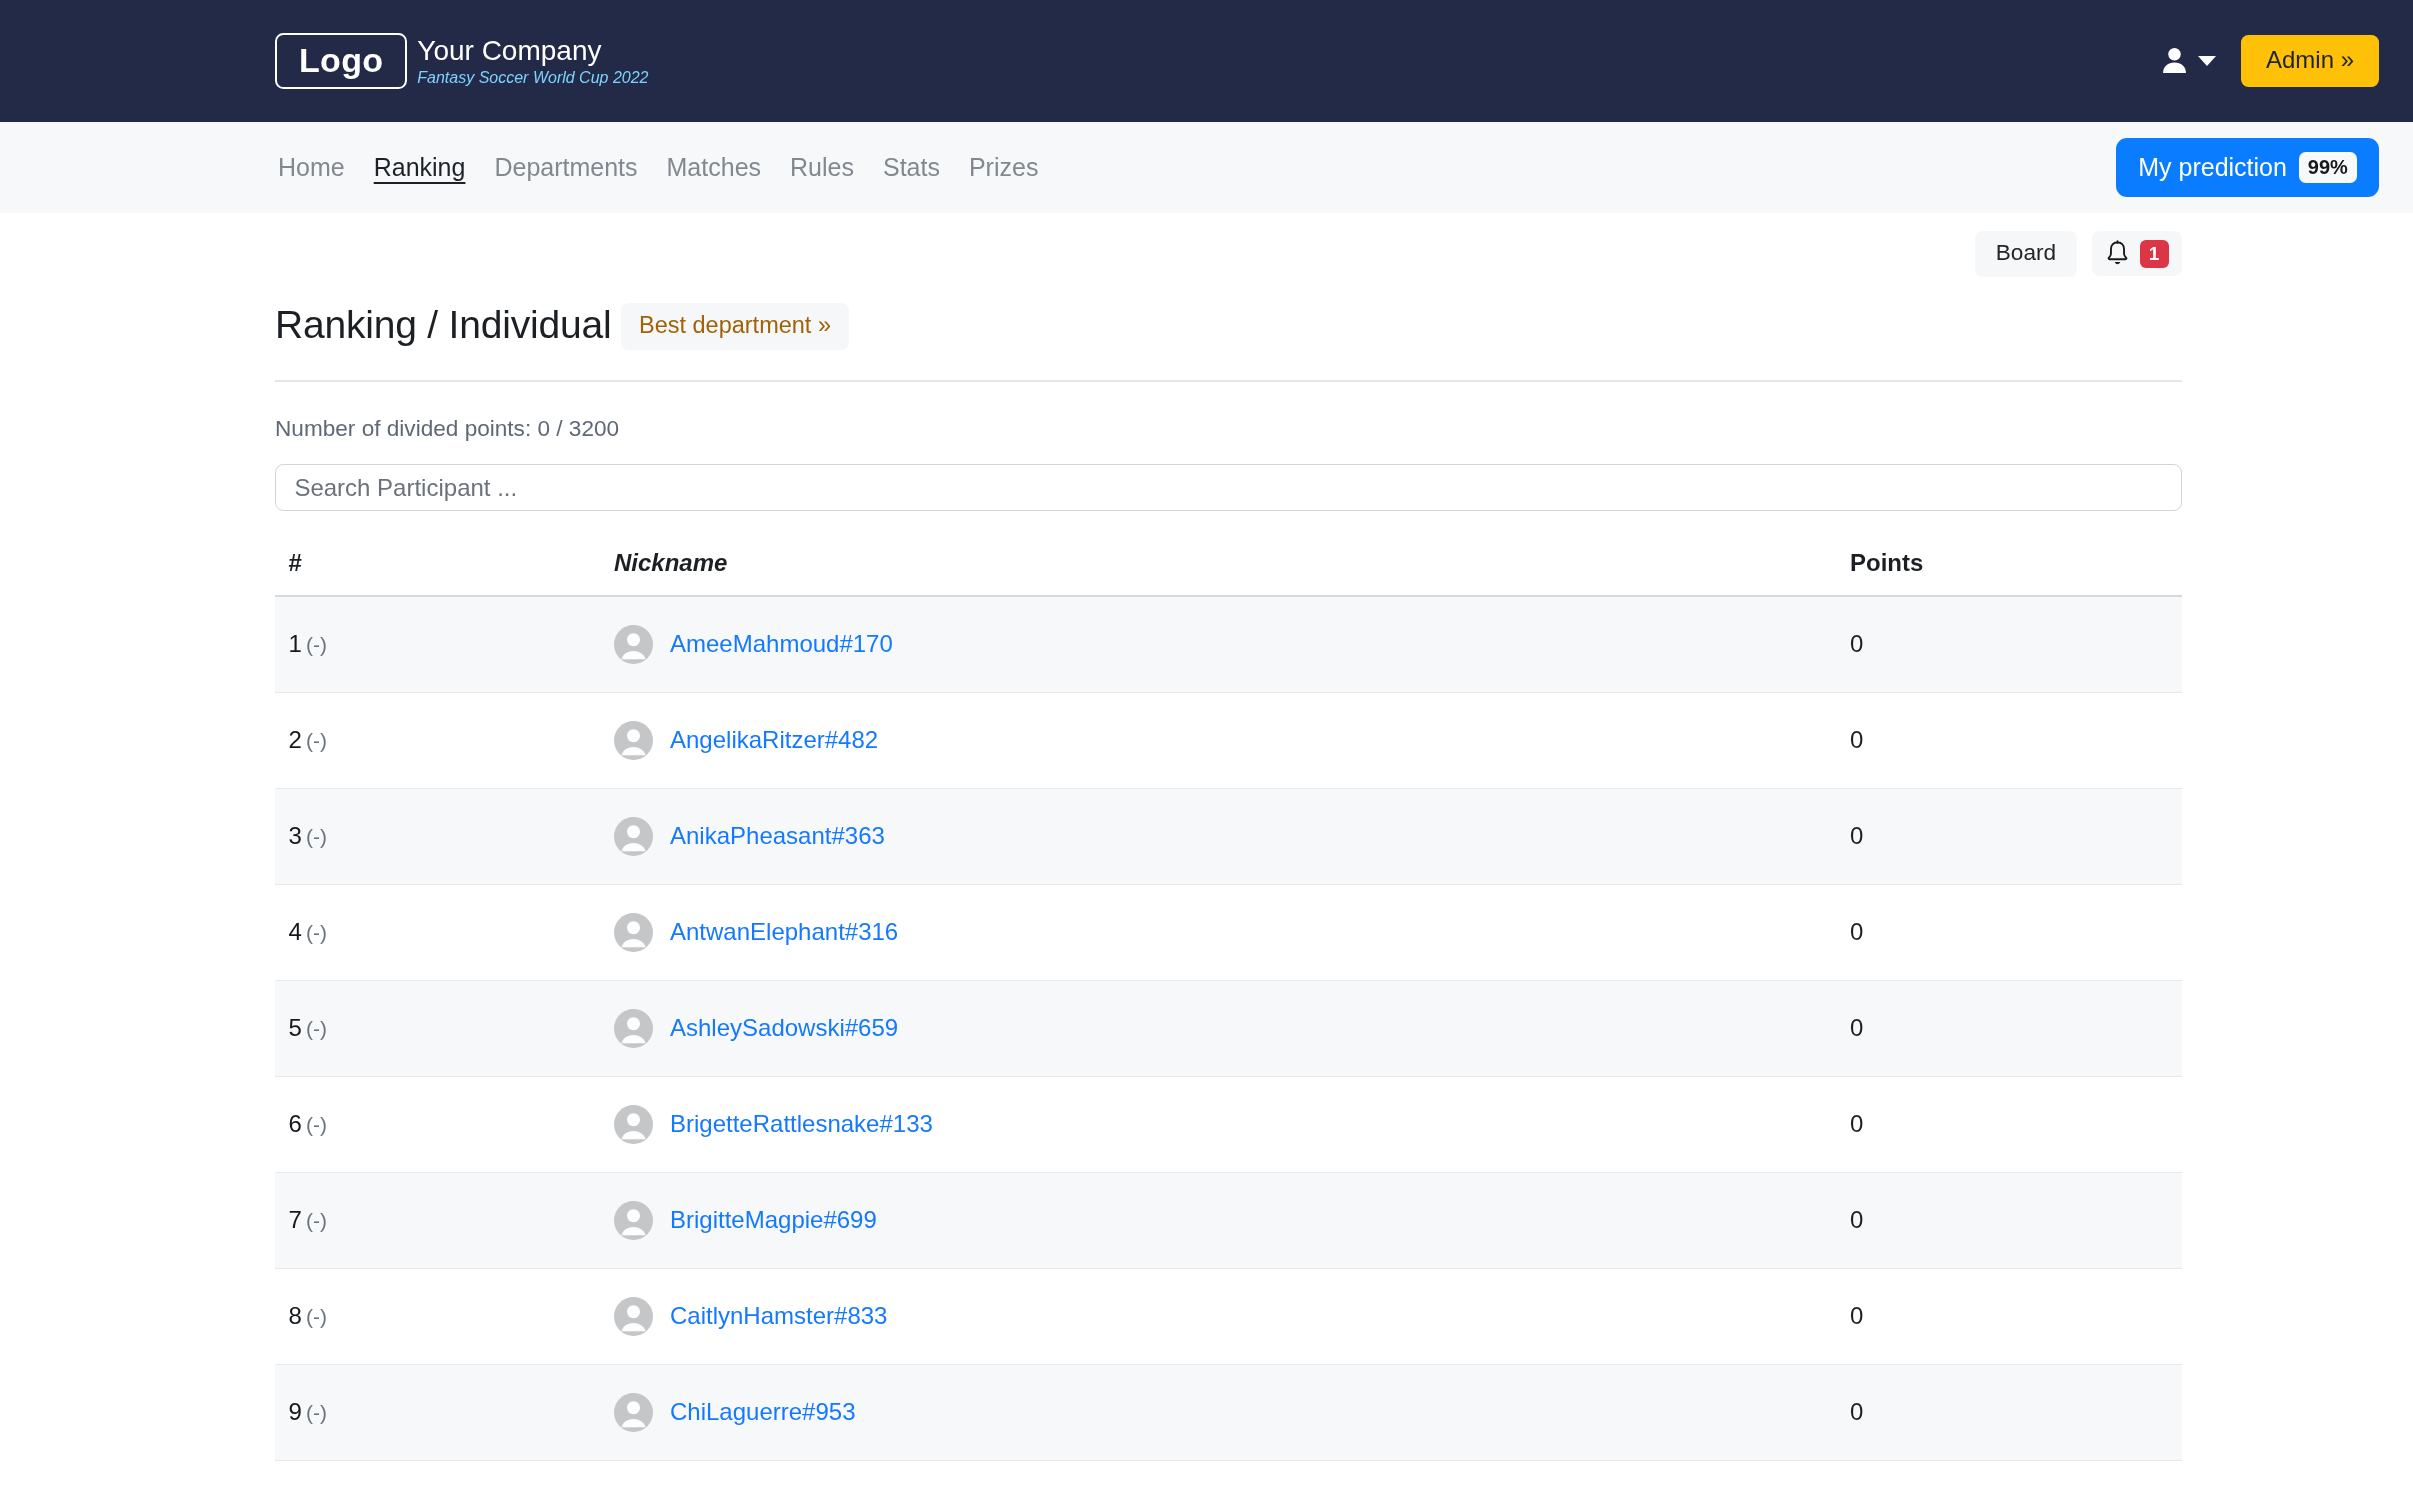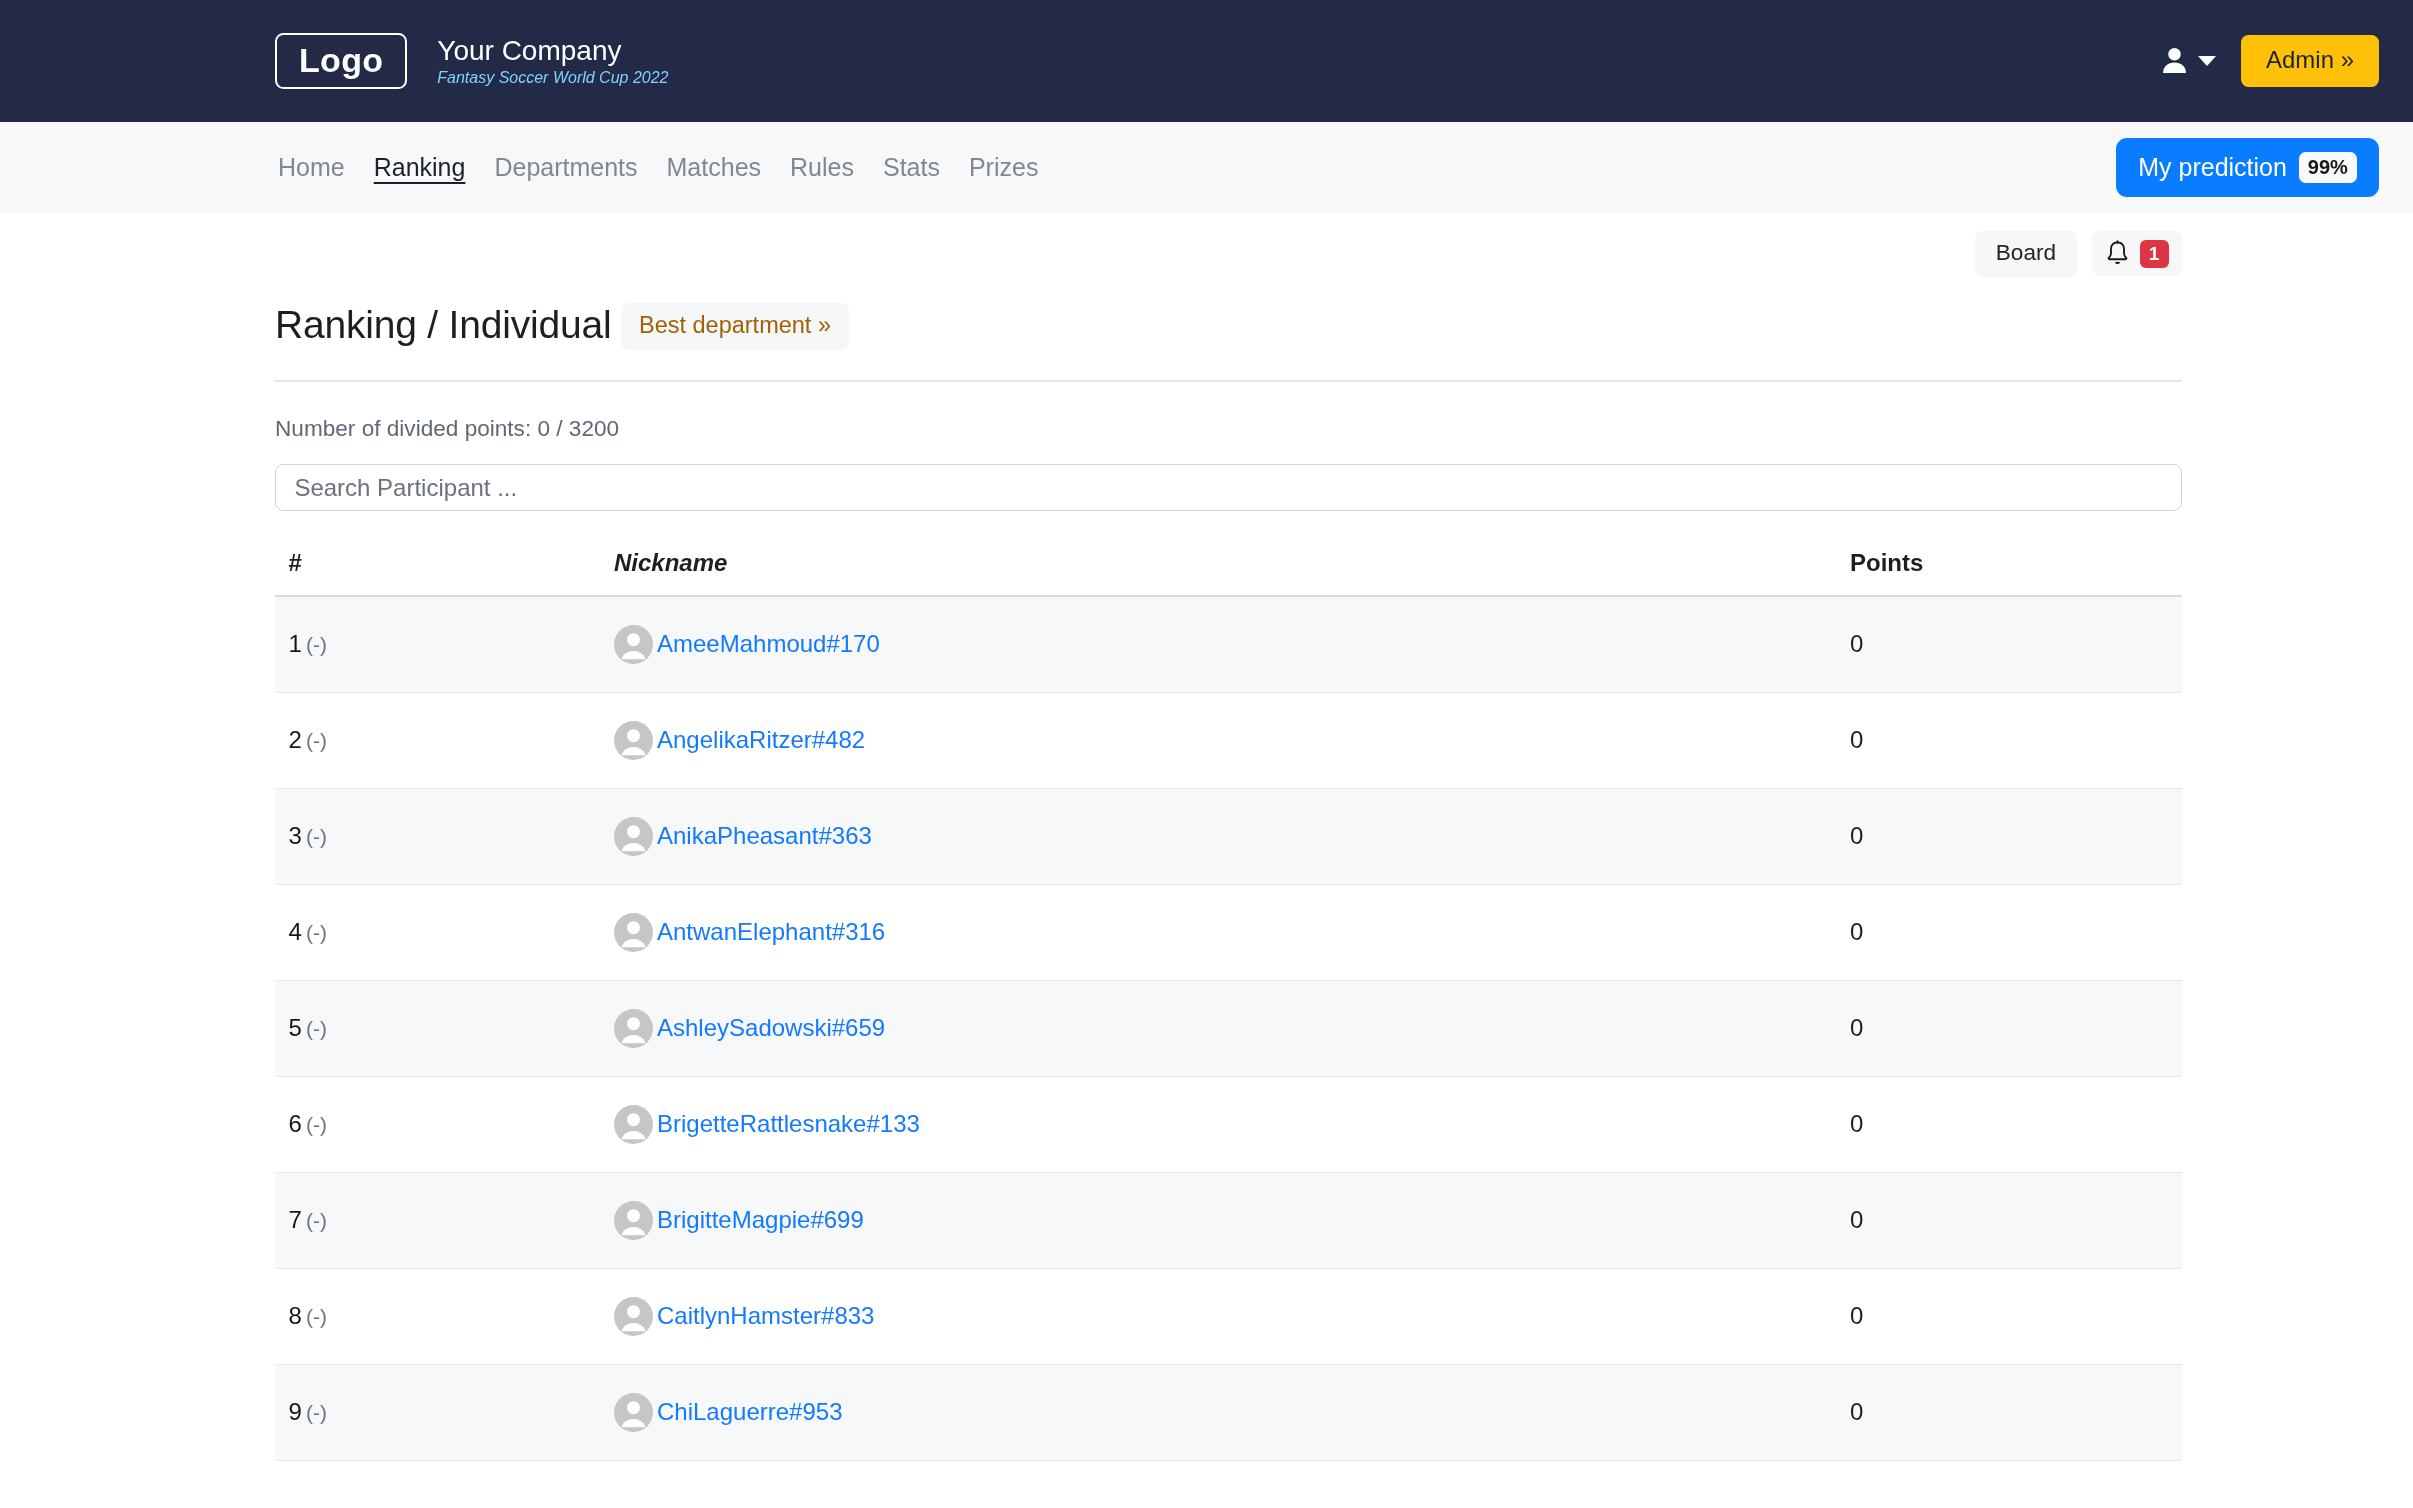--- a/index.html
+++ b/index.html
@@ -16,21 +16,21 @@
     height: 122px;
     background: #222a47;
     display: flex;
     align-items: center;
     padding: 0 34px 0 0;
   }
   .header-left {
     display: flex;
     align-items: center;
     margin-left: 275px;
-    gap: 30px;
+    gap: 10px;
   }
   .logo-box {
     border: 2.5px solid #ffffff;
     border-radius: 8.4px;
     color: #ffffff;
     font-size: 34px;
     font-weight: 700;
     padding: 8.4px 22px 10px 22px;
     line-height: 1.0;
     letter-spacing: 0.3px;
@@ -257,21 +257,21 @@
     vertical-align: middle;
   }
   .rank-table tbody tr.odd { background: #f7f8fa; }
   .rank-table tbody tr.even { background: #ffffff; }
 
   .td-rank { padding-left: 13.4px; white-space: nowrap; }
   .rank-num { font-size: 24px; color: #15181d; }
   .rank-delta { font-size: 21px; color: #6c757d; margin-left: 4.2px; }
 
   .td-nick { padding-left: 44px; }
-  .nick-wrap { display: flex; align-items: center; gap: 4px; }
+  .nick-wrap { display: flex; align-items: center; gap: 17px; }
   .avatar { width: 39px; height: 39px; flex: 0 0 39px; display: block; }
   .nick-link {
     color: #1479ff;
     font-size: 24px;
     text-decoration: none;
     cursor: pointer;
     white-space: nowrap;
   }
   .td-points { padding-left: 20px; }
 </style>

